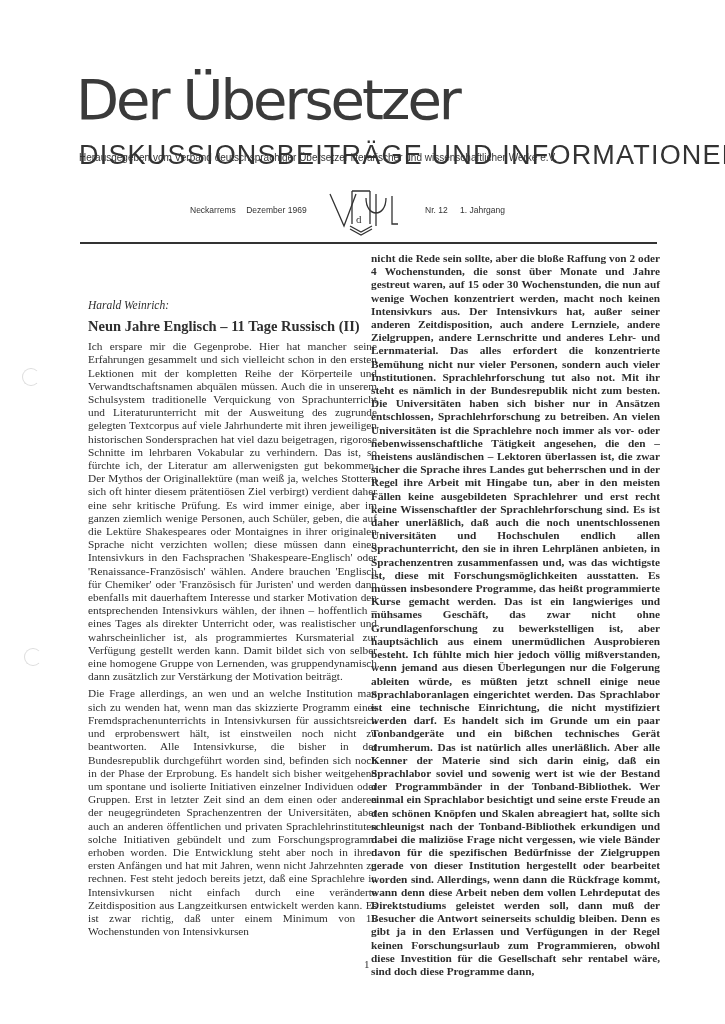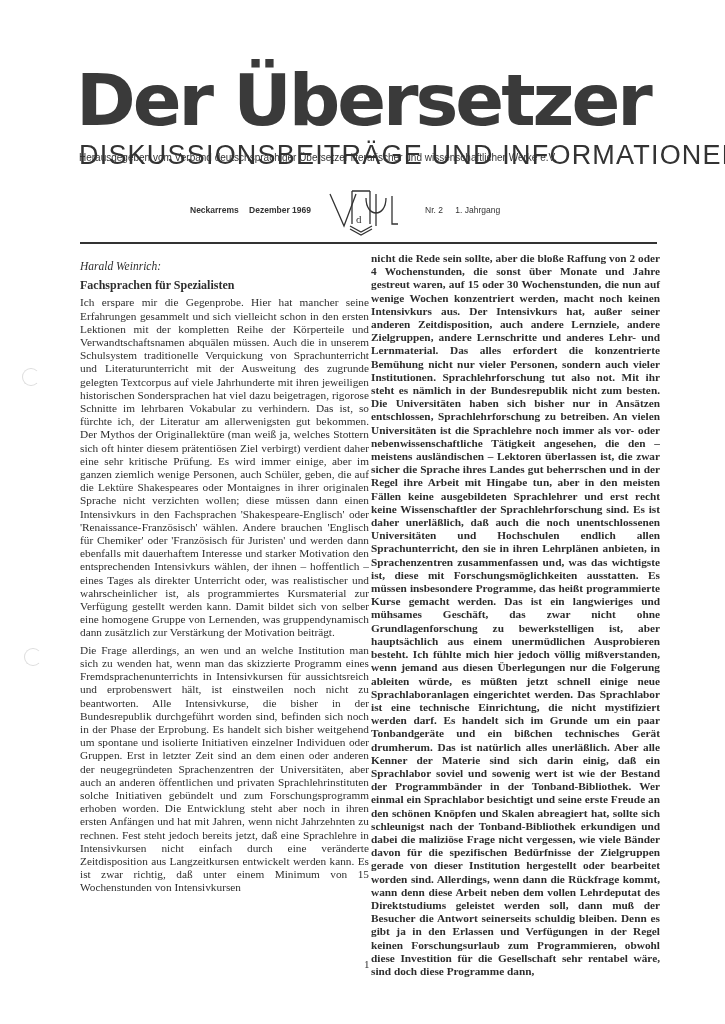--- a/index.html
+++ b/index.html
@@ -2,53 +2,53 @@
 <html><head>
 <meta charset="utf-8">
 <style>
   html, body { margin: 0; padding: 0; }
   body {
     width: 725px; height: 1024px; background: #ffffff; position: relative; overflow: hidden;
     color: #2a2a2a;
   }
   .masthead-title {
     position: absolute; left: 76px; top: 58px; width: 590px;
-    font-family: "DejaVu Sans", sans-serif; font-weight: bold;
-    font-size: 72px; line-height: 84px; letter-spacing: -3px; color: #3a3a3a;
+    font-family: "DejaVu Sans", sans-serif; font-weight: normal;
+    font-size: 56px; line-height: 84px; letter-spacing: -3px; color: #3a3a3a;
     white-space: nowrap;
   }
   .masthead-sub {
     position: absolute; left: 79px; top: 140px; width: 600px;
     font-family: "Liberation Sans", sans-serif; font-size: 27px; letter-spacing: 1.2px;
     color: #333; white-space: nowrap;
   }
   .masthead-publisher {
     position: absolute; left: 79px; top: 152px;
     font-family: "Liberation Sans", sans-serif; font-size: 10px; color: #333; white-space: nowrap;
   }
   .issue-left {
     position: absolute; left: 190px; top: 205px;
     font-family: "Liberation Sans", sans-serif; font-size: 8.5px; color: #333; white-space: nowrap;
   }
-  .issue-left span { margin-right: 8px; font-weight: bold; }
+  .issue-left span { margin-right: 8px; }
   .issue-right {
     position: absolute; left: 425px; top: 205px;
     font-family: "Liberation Sans", sans-serif; font-size: 8.5px; color: #333; white-space: nowrap;
   }
   .issue-right span { margin-right: 10px; }
   .logo { position: absolute; left: 326px; top: 190px; width: 80px; height: 46px; }
   .rule {
     position: absolute; left: 80px; top: 242px; width: 577px; height: 2px; background: #333;
   }
   .col {
     position: absolute; top: 252px; width: 289px;
     font-family: "Liberation Serif", serif; font-size: 11.3px; line-height: 13.2px;
     text-align: justify; color: #2e2e2e; hyphens: manual;
   }
-  .col.left { left: 80px; }
+  .col.left { left: 88px; margin-top: 39px; }
   .col.right { left: 371px; font-weight: bold; }
   .author { font-style: italic; font-size: 11.5px; margin: 8px 0 6px 0; }
   .article-title { font-weight: bold; font-size: 14.5px; margin: 0 0 5px 0; line-height: 17px; }
   .section-head { font-weight: bold; font-size: 12px; margin: 0 0 4px 0; }
   .col p { margin: 0 0 4px 0; }
   .page-number {
     position: absolute; left: 364px; top: 958px;
     font-family: "Liberation Serif", serif; font-size: 11px; color: #333;
   }
   .punch { position: absolute; width: 16px; height: 16px; border: 1px solid #ddd; border-radius: 50%; border-right-color: transparent; }
@@ -70,32 +70,32 @@
     <path d="M4 4 L18 36 L30 4"></path>
     <path d="M26 1 L26 34 M44 1 L44 34 M26 1 L44 1"></path>
     <path d="M40 8 C40 28 60 28 60 8 M50 4 L50 36"></path>
     <path d="M66 6 L66 34 L72 34"></path>
     <path d="M24 36 L35 42 L46 36 M24 39 L35 45 L46 39"></path>
   </g>
   <text x="30" y="33" font-family="Liberation Serif, serif" font-size="11" fill="#333">d</text>
 </svg>
 
 <div class="issue-right">
-  <span>Nr. 2</span>
+  <span>Nr. 12</span>
   <span>1. Jahrgang</span>
 </div>
 
 <div class="rule"></div>
 
 <div class="punch" style="left:22px; top:368px;"></div>
 <div class="punch" style="left:24px; top:648px;"></div>
 
 <div class="col left">
   <div class="author">Harald Weinrich:</div>
-  <div class="section-head">Fachsprachen für Spezialisten</div>
+  <div class="article-title">Neun Jahre Englisch – 11 Tage Russisch (II)</div>
   <p>Ich erspare mir die Gegenprobe. Hier hat mancher seine Erfahrungen gesammelt und sich vielleicht schon in den ersten Lektionen mit der kompletten Reihe der Körper­teile und Verwandtschaftsnamen abquälen müssen. Auch die in unserem Schulsystem traditionelle Verquickung von Sprachunterricht und Literaturunterricht mit der Ausweitung des zugrunde gelegten Textcorpus auf viele Jahrhunderte mit ihren jeweiligen historischen Sonder­sprachen hat viel dazu beigetragen, rigorose Schnitte im lehrbaren Vokabular zu verhindern. Das ist, so fürchte ich, der Literatur am allerwenigsten gut bekommen. Der Mythos der Originallektüre (man weiß ja, welches Stottern sich oft hinter diesem prätentiösen Ziel verbirgt) verdient daher eine sehr kritische Prüfung. Es wird immer einige, aber im ganzen ziemlich wenige Personen, auch Schüler, geben, die auf die Lektüre Shakespeares oder Montaignes in ihrer originalen Sprache nicht verzichten wollen; diese müssen dann einen Intensivkurs in den Fachsprachen 'Shakespeare-Englisch' oder 'Renaissance-Französisch' wählen. Andere brauchen 'Englisch für Chemiker' oder 'Französisch für Juristen' und werden dann ebenfalls mit dauerhaftem Interesse und starker Motivation den entsprechenden Intensivkurs wählen, der ihnen – hoffentlich – eines Tages als direkter Unterricht oder, was realistischer und wahrscheinlicher ist, als programmiertes Kursmaterial zur Verfügung gestellt werden kann. Damit bildet sich von selber eine homogene Gruppe von Lernenden, was gruppendynamisch dann zusätzlich zur Verstärkung der Motivation beiträgt.</p>
   <p>Die Frage allerdings, an wen und an welche Institution man sich zu wenden hat, wenn man das skizzierte Programm eines Fremdsprachenunterrichts in Intensiv­kursen für aussichtsreich und erprobenswert hält, ist einstweilen noch nicht zu beantworten. Alle Intensiv­kurse, die bisher in der Bundesrepublik durchgeführt worden sind, befinden sich noch in der Phase der Erprobung. Es handelt sich bisher weitgehend um spontane und isolierte Initiativen einzelner Individuen oder Gruppen. Erst in letzter Zeit sind an dem einen oder anderen der neugegründeten Sprachenzentren der Universitäten, aber auch an anderen öffentlichen und privaten Sprachlehrinstituten solche Initiativen gebün­delt und zum Forschungsprogramm erhoben worden. Die Entwicklung steht aber noch in ihren ersten Anfängen und hat mit Jahren, wenn nicht Jahrzehnten zu rechnen. Fest steht jedoch bereits jetzt, daß eine Sprachlehre in Intensivkursen nicht einfach durch eine veränderte Zeitdisposition aus Langzeitkursen entwickelt werden kann. Es ist zwar richtig, daß unter einem Minimum von 15 Wochenstunden von Intensivkursen</p>
 </div>
 
 <div class="col right">
   <p>nicht die Rede sein sollte, aber die bloße Raffung von 2 oder 4 Wochenstunden, die sonst über Monate und Jahre gestreut waren, auf 15 oder 30 Wochenstunden, die nun auf wenige Wochen konzentriert werden, macht noch keinen Intensivkurs aus. Der Intensivkurs hat, außer seiner anderen Zeitdisposition, auch andere Lernziele, andere Zielgruppen, andere Lernschritte und anderes Lehr- und Lernmaterial. Das alles erfordert die konzen­trierte Bemühung nicht nur vieler Personen, sondern auch vieler Institutionen. Sprachlehrforschung tut also not. Mit ihr steht es nämlich in der Bundesrepublik nicht zum besten. Die Universitäten haben sich bisher nur in Ansätzen entschlossen, Sprachlehrforschung zu betrei­ben. An vielen Universitäten ist die Sprachlehre noch immer als vor- oder nebenwissenschaftliche Tätigkeit angesehen, die den – meistens ausländischen – Lektoren überlassen ist, die zwar sicher die Sprache ihres Landes gut beherrschen und in der Regel ihre Arbeit mit Hingabe tun, aber in den meisten Fällen keine ausgebil­deten Sprachlehrer und erst recht keine Wissenschaftler der Sprachlehrforschung sind. Es ist daher unerläßlich, daß auch die noch unentschlossenen Universitäten und Hochschulen endlich allen Sprachunterricht, den sie in ihren Lehrplänen anbieten, in Sprachenzentren zusam­menfassen und, was das wichtigste ist, diese mit Forschungsmöglichkeiten ausstatten. Es müssen insbe­sondere Programme, das heißt programmierte Kurse gemacht werden. Das ist ein langwieriges und mühsames Geschäft, das zwar nicht ohne Grundlagenforschung zu bewerkstelligen ist, aber hauptsächlich aus einem uner­müdlichen Ausprobieren besteht. Ich fühlte mich hier jedoch völlig mißverstanden, wenn jemand aus diesen Überlegungen nur die Folgerung ableiten würde, es müßten jetzt schnell einige neue Sprachlaboranlagen eingerichtet werden. Das Sprachlabor ist eine technische Einrichtung, die nicht mystifiziert werden darf. Es handelt sich im Grunde um ein paar Tonbandgeräte und ein bißchen technisches Gerät drumherum. Das ist natürlich alles unerläßlich. Aber alle Kenner der Materie sind sich darin einig, daß ein Sprachlabor soviel und sowenig wert ist wie der Bestand der Programmbänder in der Tonband-Bibliothek. Wer einmal ein Sprachlabor besichtigt und seine erste Freude an den schönen Knöpfen und Skalen abreagiert hat, sollte sich schleu­nigst nach der Tonband-Bibliothek erkundigen und dabei die maliziöse Frage nicht vergessen, wie viele Bänder davon für die spezifischen Bedürfnisse der Zielgruppen gerade von dieser Institution hergestellt oder bearbeitet worden sind. Allerdings, wenn dann die Rückfrage kommt, wann denn diese Arbeit neben dem vollen Lehrdeputat des Direktstudiums geleistet werden soll, dann muß der Besucher die Antwort seinerseits schuldig bleiben. Denn es gibt ja in den Erlassen und Verfügungen in der Regel keinen Forschungsurlaub zum Programmie­ren, obwohl diese Investition für die Gesellschaft sehr rentabel wäre, sind doch diese Programme dann,</p>
 </div>
 
 <div class="page-number">1</div>
 

